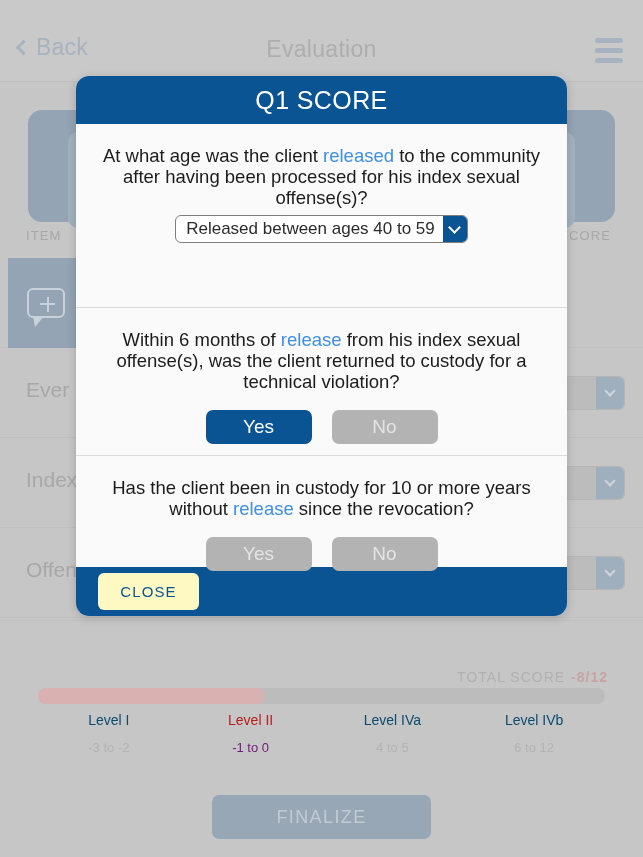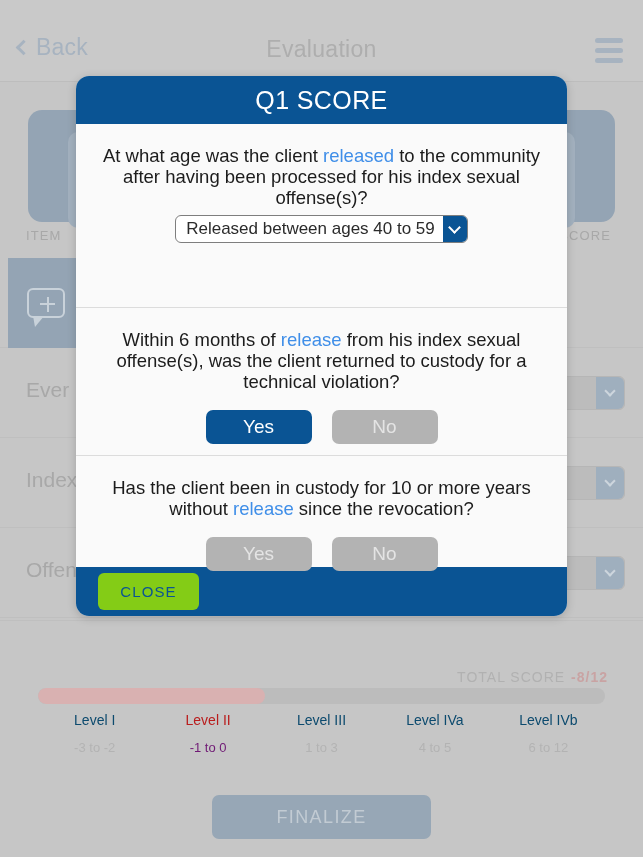--- a/index.html
+++ b/index.html
@@ -349,21 +349,21 @@
 
   #modal-footer {
     height: 49px;
     background: #0a5494;
     display: flex;
     align-items: center;
     padding-left: 22px;
   }
   #close-button {
     width: 101px; height: 37px;
-    background: #84cc16;
+    background: #fef9c3;
     border-radius: 6px;
     color: #0a5494;
     font-size: 15px;
     letter-spacing: 1.1px;
     display: flex;
     align-items: center;
     justify-content: center;
   }
 </style>
 </head>
@@ -441,24 +441,20 @@
   </div>
 
   <div id="levels">
     <div class="level">
       <div class="level-name">Level I</div>
       <div class="level-range">-3 to -2</div>
     </div>
     <div class="level active">
       <div class="level-name">Level II</div>
       <div class="level-range">-1 to 0</div>
-    </div>
-    <div class="level">
-      <div class="level-name">Level III</div>
-      <div class="level-range">1 to 3</div>
     </div>
     <div class="level">
       <div class="level-name">Level IVa</div>
       <div class="level-range">4 to 5</div>
     </div>
     <div class="level">
       <div class="level-name">Level IVb</div>
       <div class="level-range">6 to 12</div>
     </div>
   </div>

